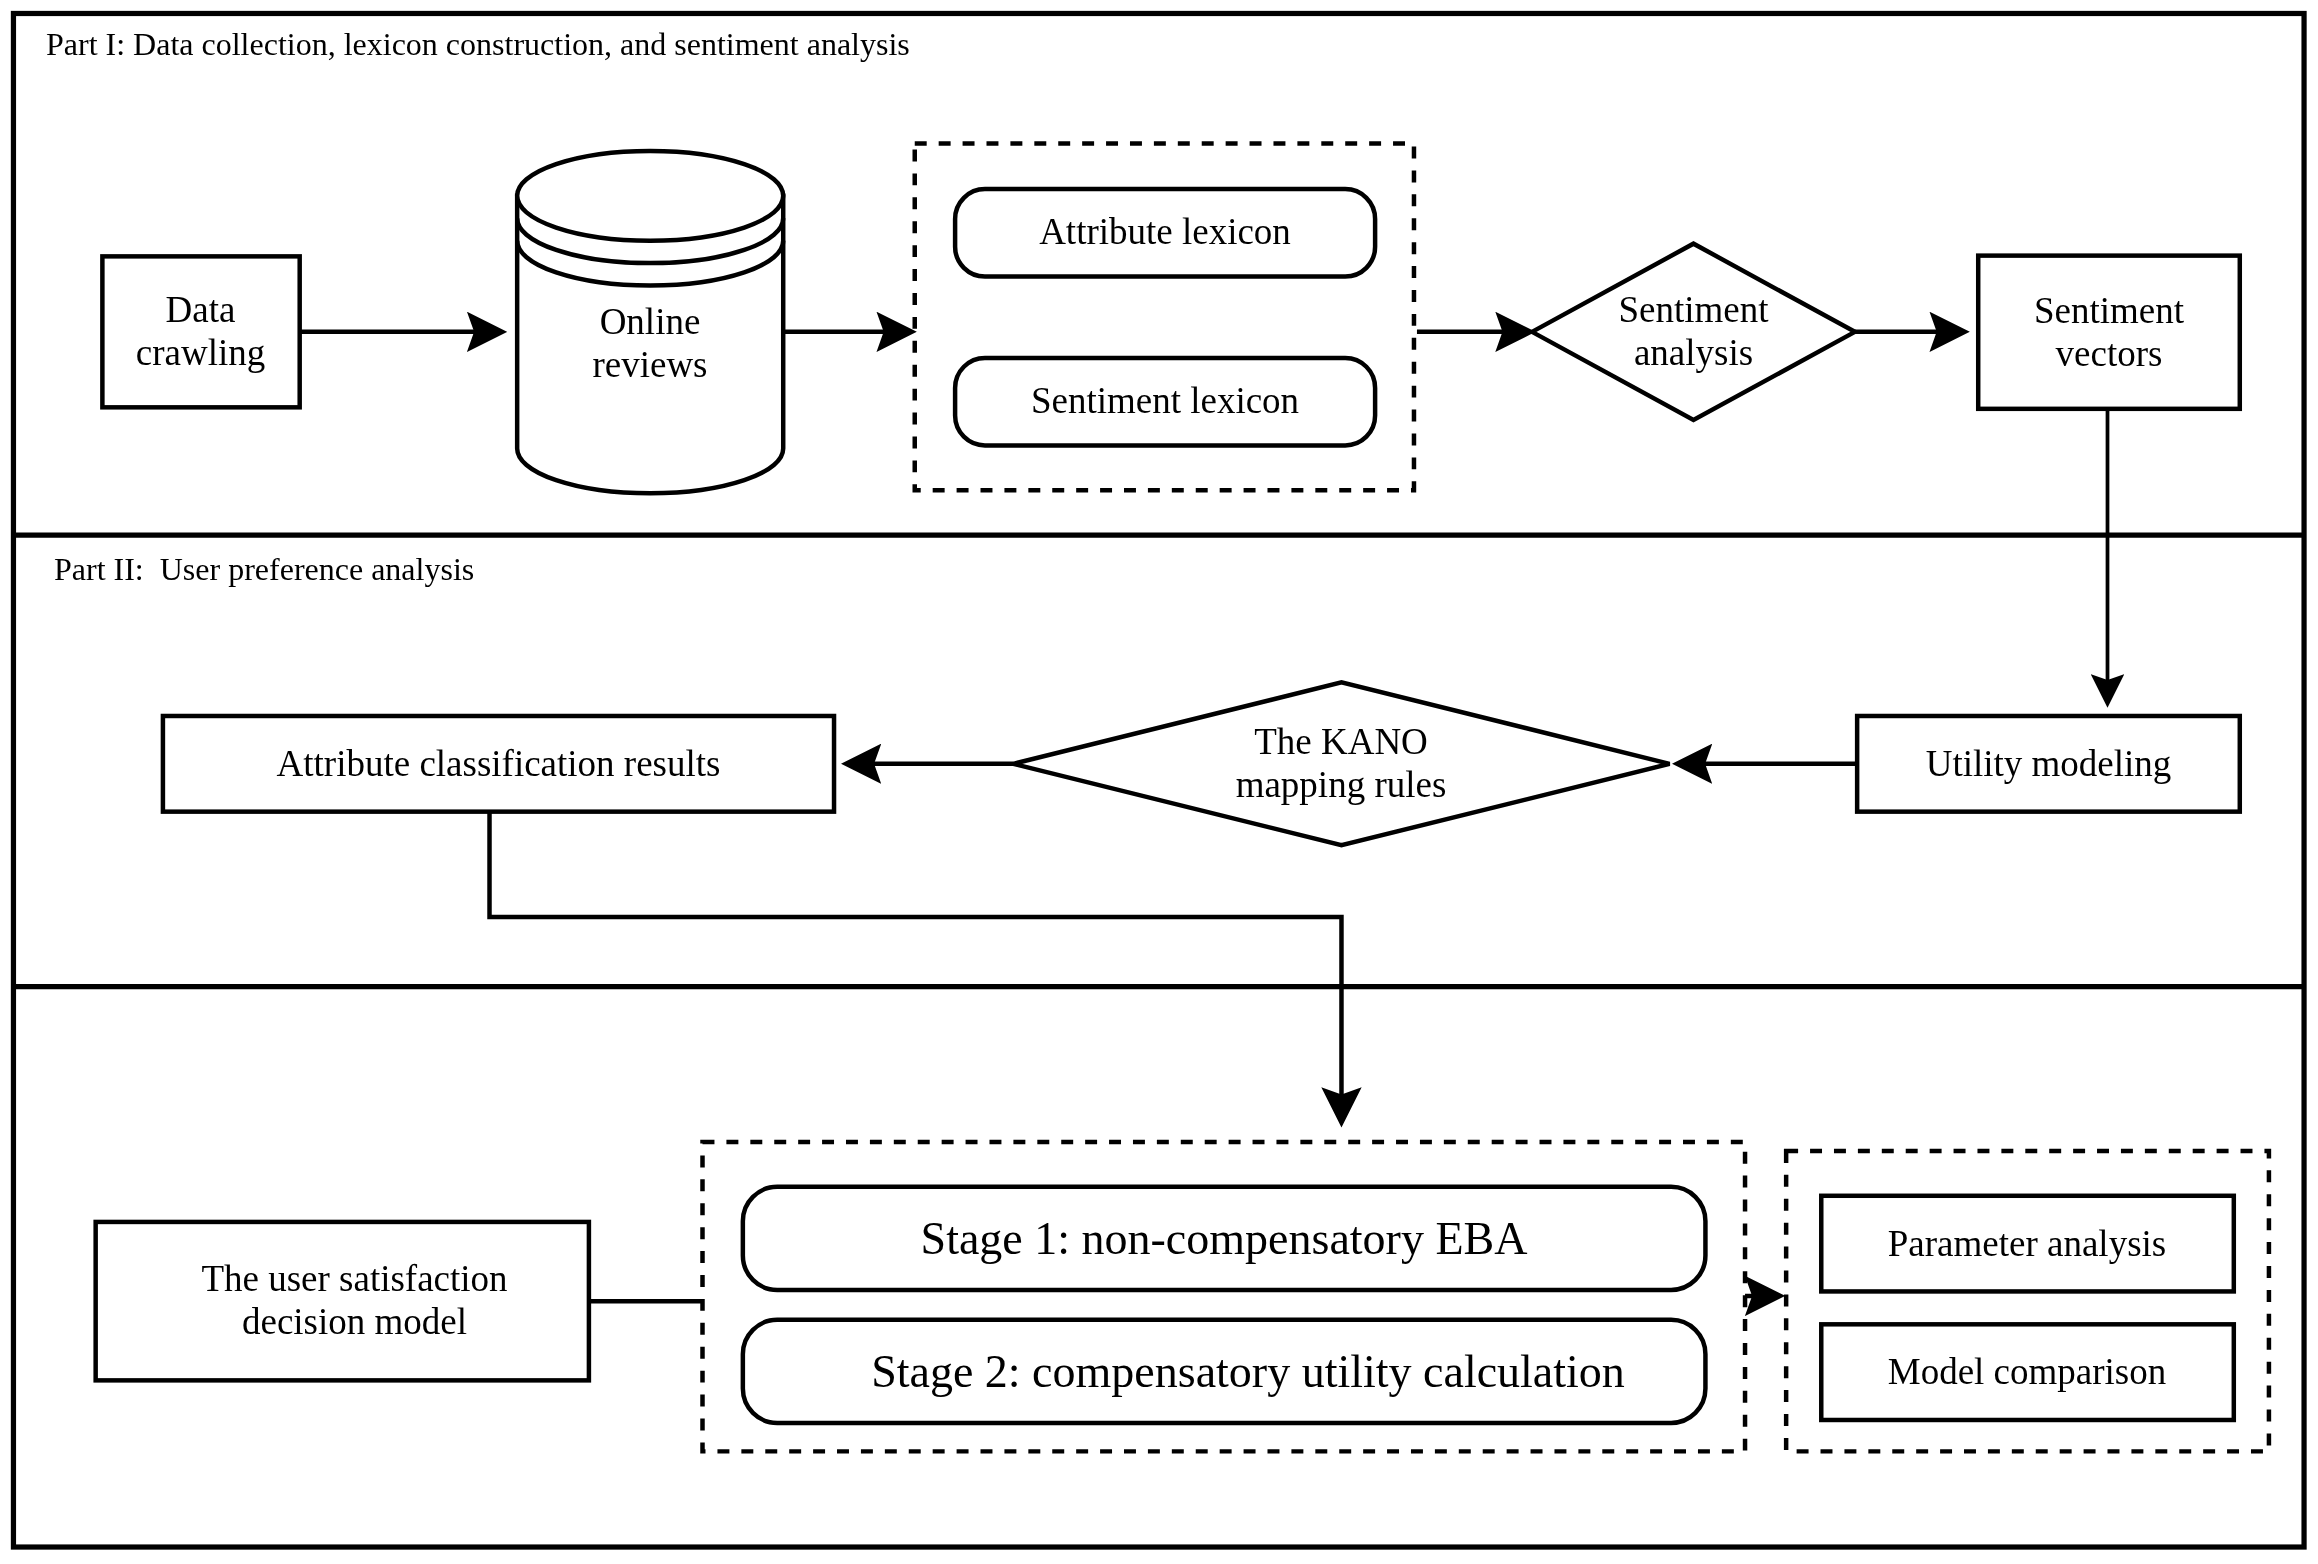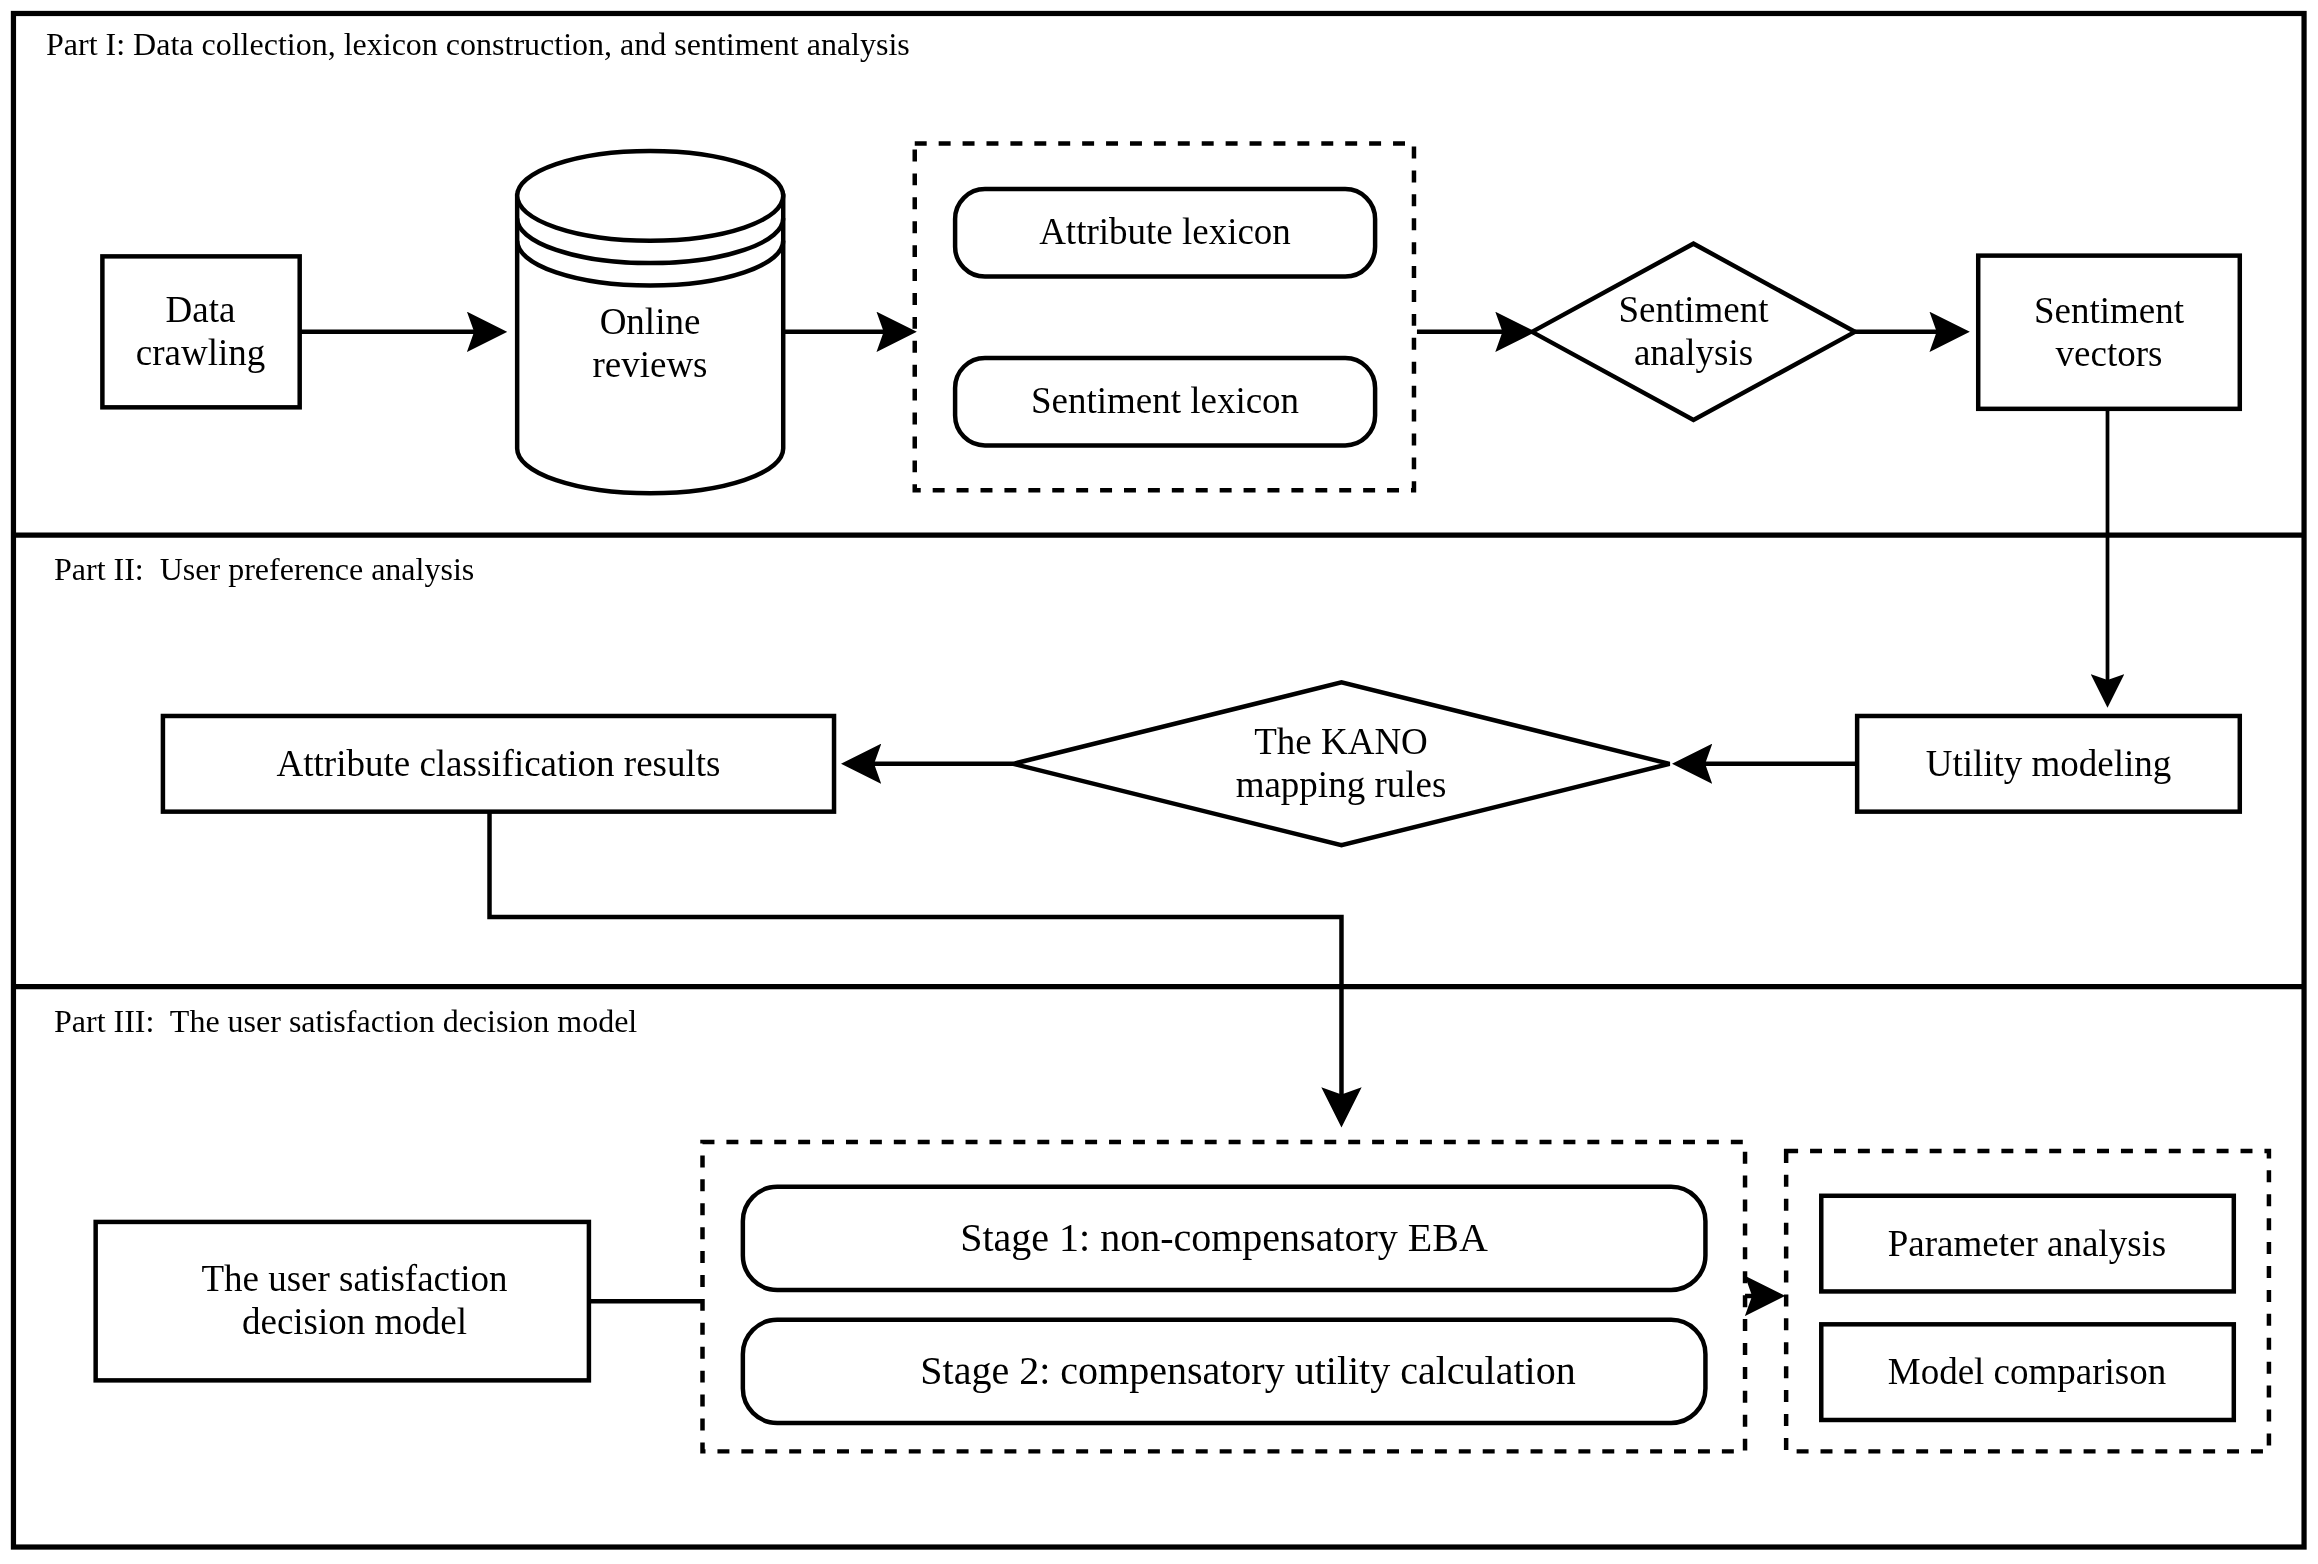--- a/index.html
+++ b/index.html
@@ -64,21 +64,21 @@
     white-space: pre-line;
   }
   .part-title {
     position: absolute;
     color: #000000;
     font-size: 32px;
     line-height: 1.0;
     white-space: pre;
   }
   .fs-50 { font-size: 37px; text-align: center; }
-  .fs-52 { font-size: 40px; }
+  .fs-52 { font-size: 46px; }
 </style>
 </head>
 <body>
 
 <div id="canvas">
 
   <svg id="diagram" viewBox="0 0 3103 2094">
     <defs>
       <marker id="ah" markerWidth="9" markerHeight="9" refX="7.2" refY="4.5" orient="auto" markerUnits="strokeWidth">
         <path d="M0,0 L9,4.5 L0,9 L1.6,4.5 z" class="arrowhead"></path>
@@ -139,21 +139,20 @@
 
     <line x1="2335" y1="1734" x2="2378" y2="1734" class="connector" marker-end="url(#ah)"></line>
 
     <rect x="2390" y="1540" width="646" height="402" class="dashed-box"></rect>
     <rect x="2437" y="1600" width="552" height="128" class="shape-stroke"></rect>
     <rect x="2437" y="1772" width="552" height="128" class="shape-stroke"></rect>
   </svg>
 
   <div class="part-title" style="left:46px; top:28px;">Part I: Data collection, lexicon construction, and sentiment analysis</div>
   <div class="part-title" style="left:54px; top:553px;">Part II:  User preference analysis</div>
-  <div class="part-title" style="left:54px; top:1005px;">Part III:  The user satisfaction decision model</div>
 
   <div class="nodelabel fs-50" style="left:102px; top:256px; width:197px; height:151px;">Data
 crawling</div>
 
   <div class="nodelabel fs-50" style="left:517px; top:269px; width:266px; height:149px;">Online
 reviews</div>
 
   <div class="nodelabel fs-50" style="left:955px; top:189px; width:420px; height:87px;">Attribute lexicon</div>
 
   <div class="nodelabel fs-50" style="left:955px; top:358px; width:420px; height:87px;">Sentiment lexicon</div>

